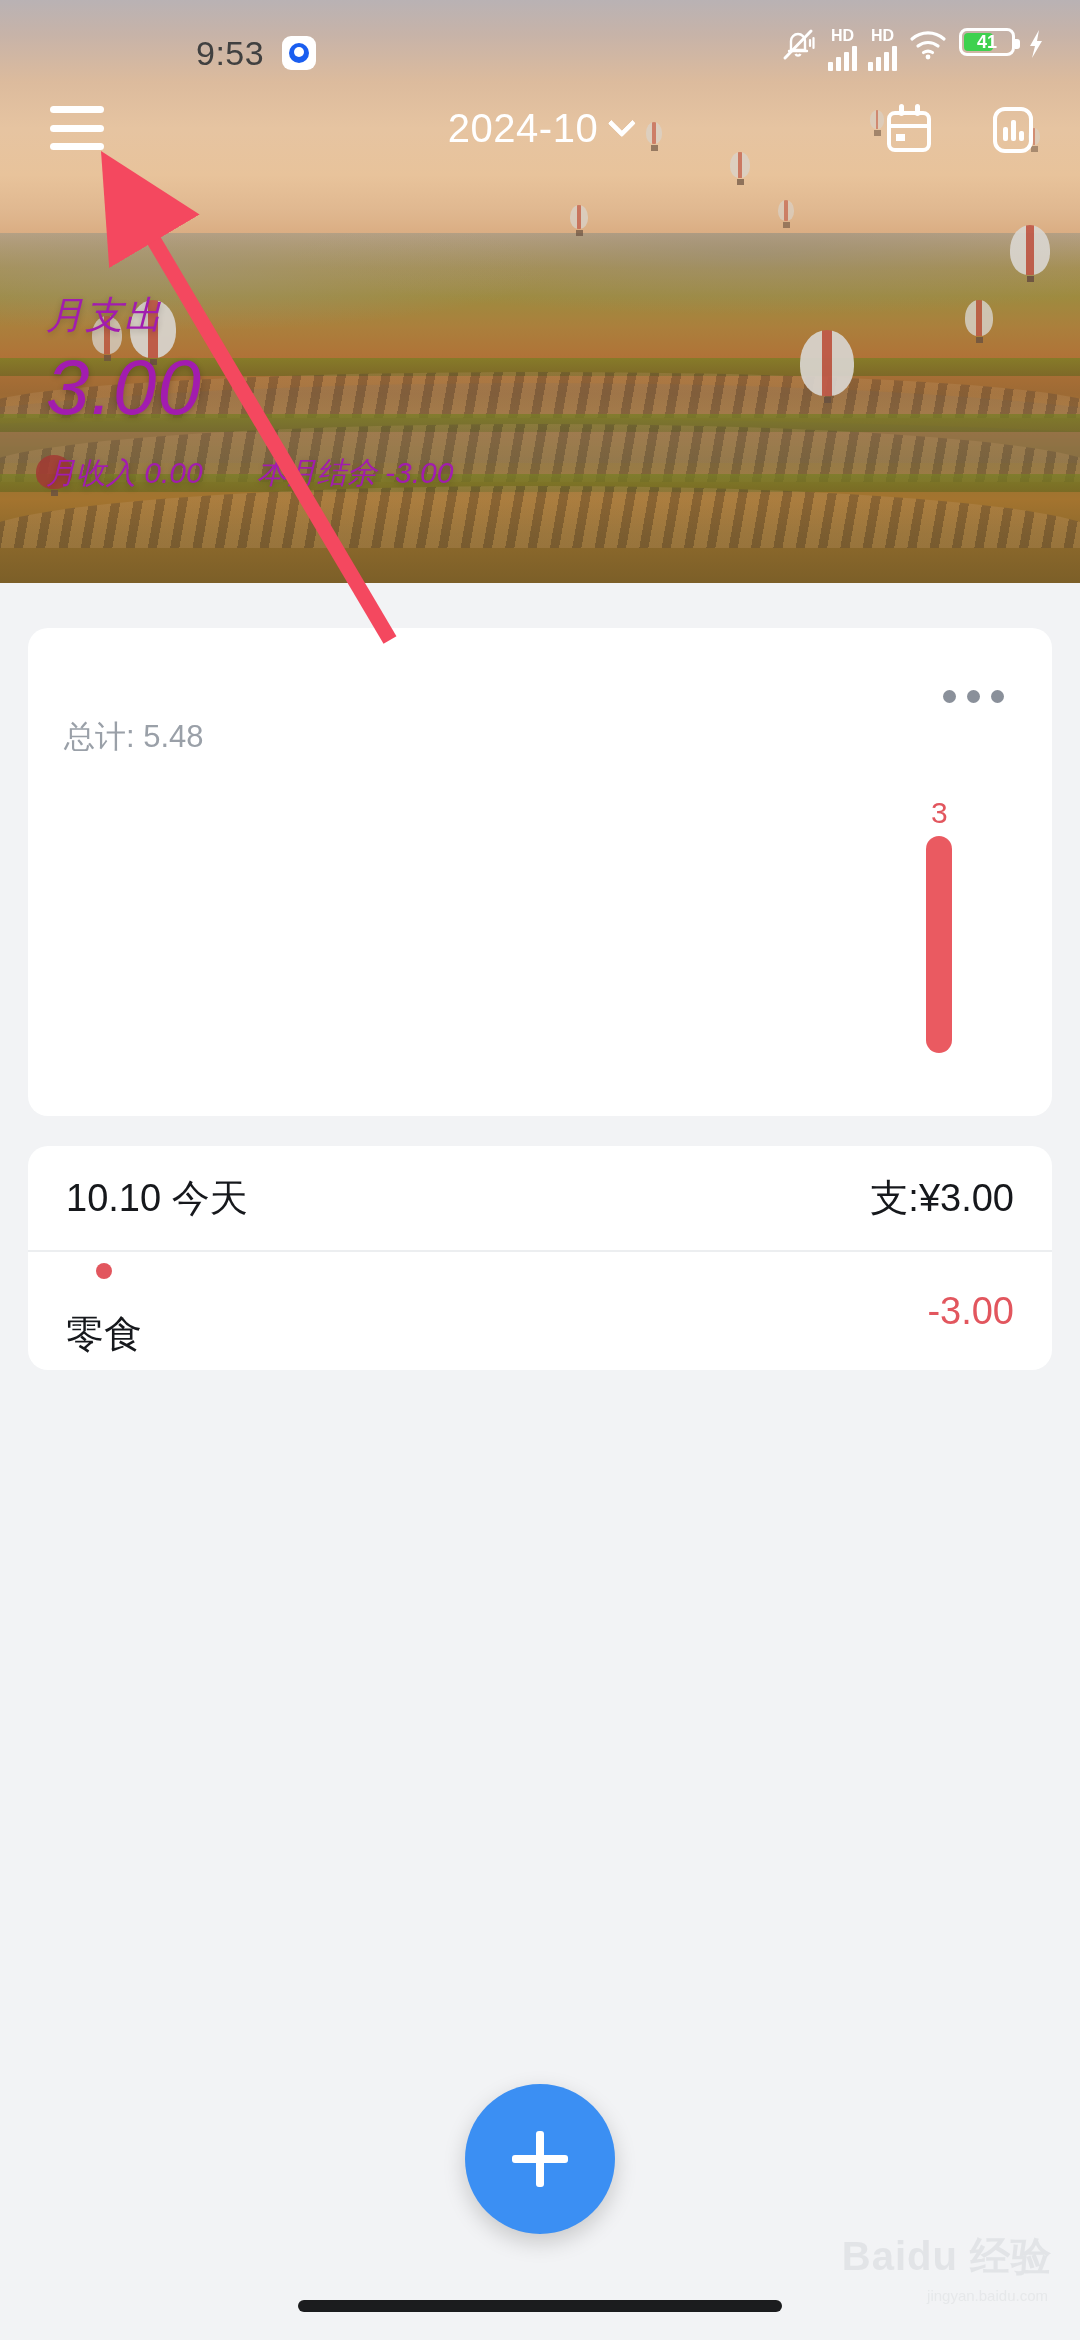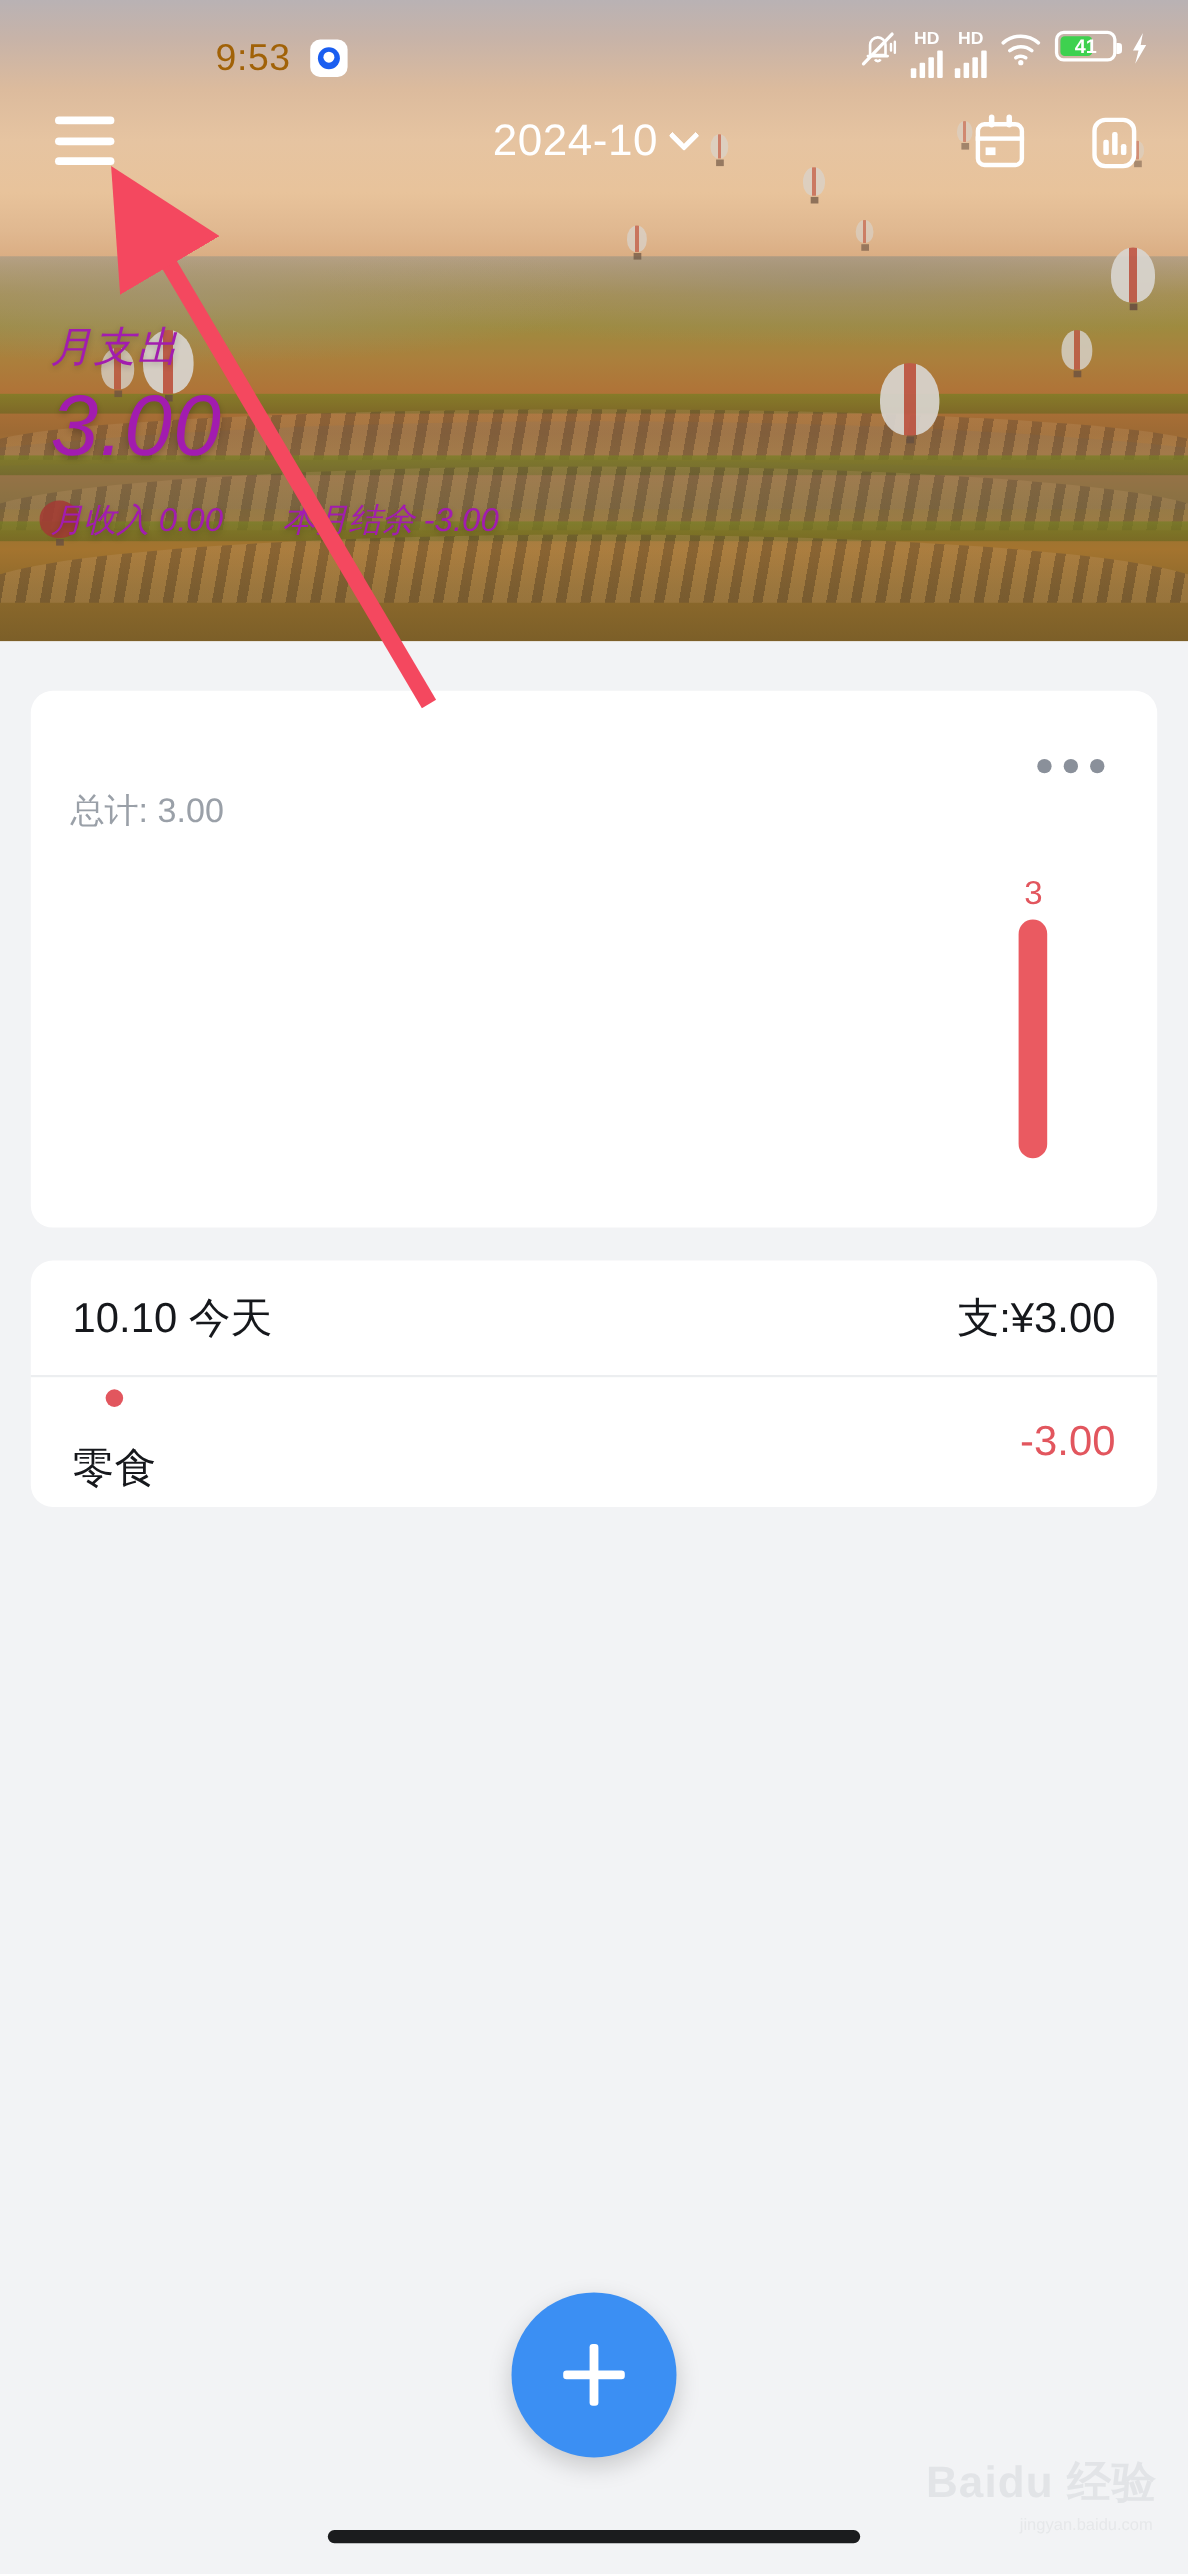--- a/index.html
+++ b/index.html
@@ -72,21 +72,21 @@
   .b10{ left:36px;  top:455px; width:36px; height:34px; background:#a33a34; opacity:.85;}
   .b11{ left:870px; top:110px; width:14px; height:19px; opacity:.55; }
   .b12{ left:1028px;top:128px; width:12px; height:17px; opacity:.5; }
 
   
   .statusbar {
     position:absolute; top:0; left:0; width:1080px; height:86px;
     display:flex; align-items:center; color:#fff;
   }
   .sb-time { position:absolute; left:196px; top:34px; font-size:34px; letter-spacing:.5px;
-    color:#a16207; font-weight:400;text-align:right; }
+    color:#404040; font-weight:400;text-align:right; }
   .sb-dot {
     position:absolute; left:282px; top:36px; width:34px; height:34px; border-radius:9px;
     background:#fff; display:flex; align-items:center; justify-content:center;
   }
   .sb-dot i { width:20px; height:20px; border-radius:50%; background:#1a5ef0; display:block;
     position:relative; }
   .sb-dot i::after { content:""; position:absolute; left:5px; top:4px; width:10px; height:10px;
     border-radius:50%; background:#fff; }
   .sb-right { position:absolute; right:34px; top:28px; display:flex; align-items:flex-start; gap:11px; }
   .ic { display:block; }
@@ -304,21 +304,21 @@
         <span>0.00</span>
       </div>
       <div>
         <span>本月结余</span>
         <span>-3.00</span>
       </div>
     </div>
   </div>
 
   <div class="card chart-card">
-    <div class="chart-sub">总计: 3.00</div>
+    <div class="chart-sub">总计: 5.48</div>
     <div class="more-dots">
         <i></i>
         <i></i>
         <i></i>
       </div>
     <div class="plot">
       <div class="cols" id="chart-cols">
           <div class="col"></div>
           <div class="col"></div>
           <div class="col"></div>

